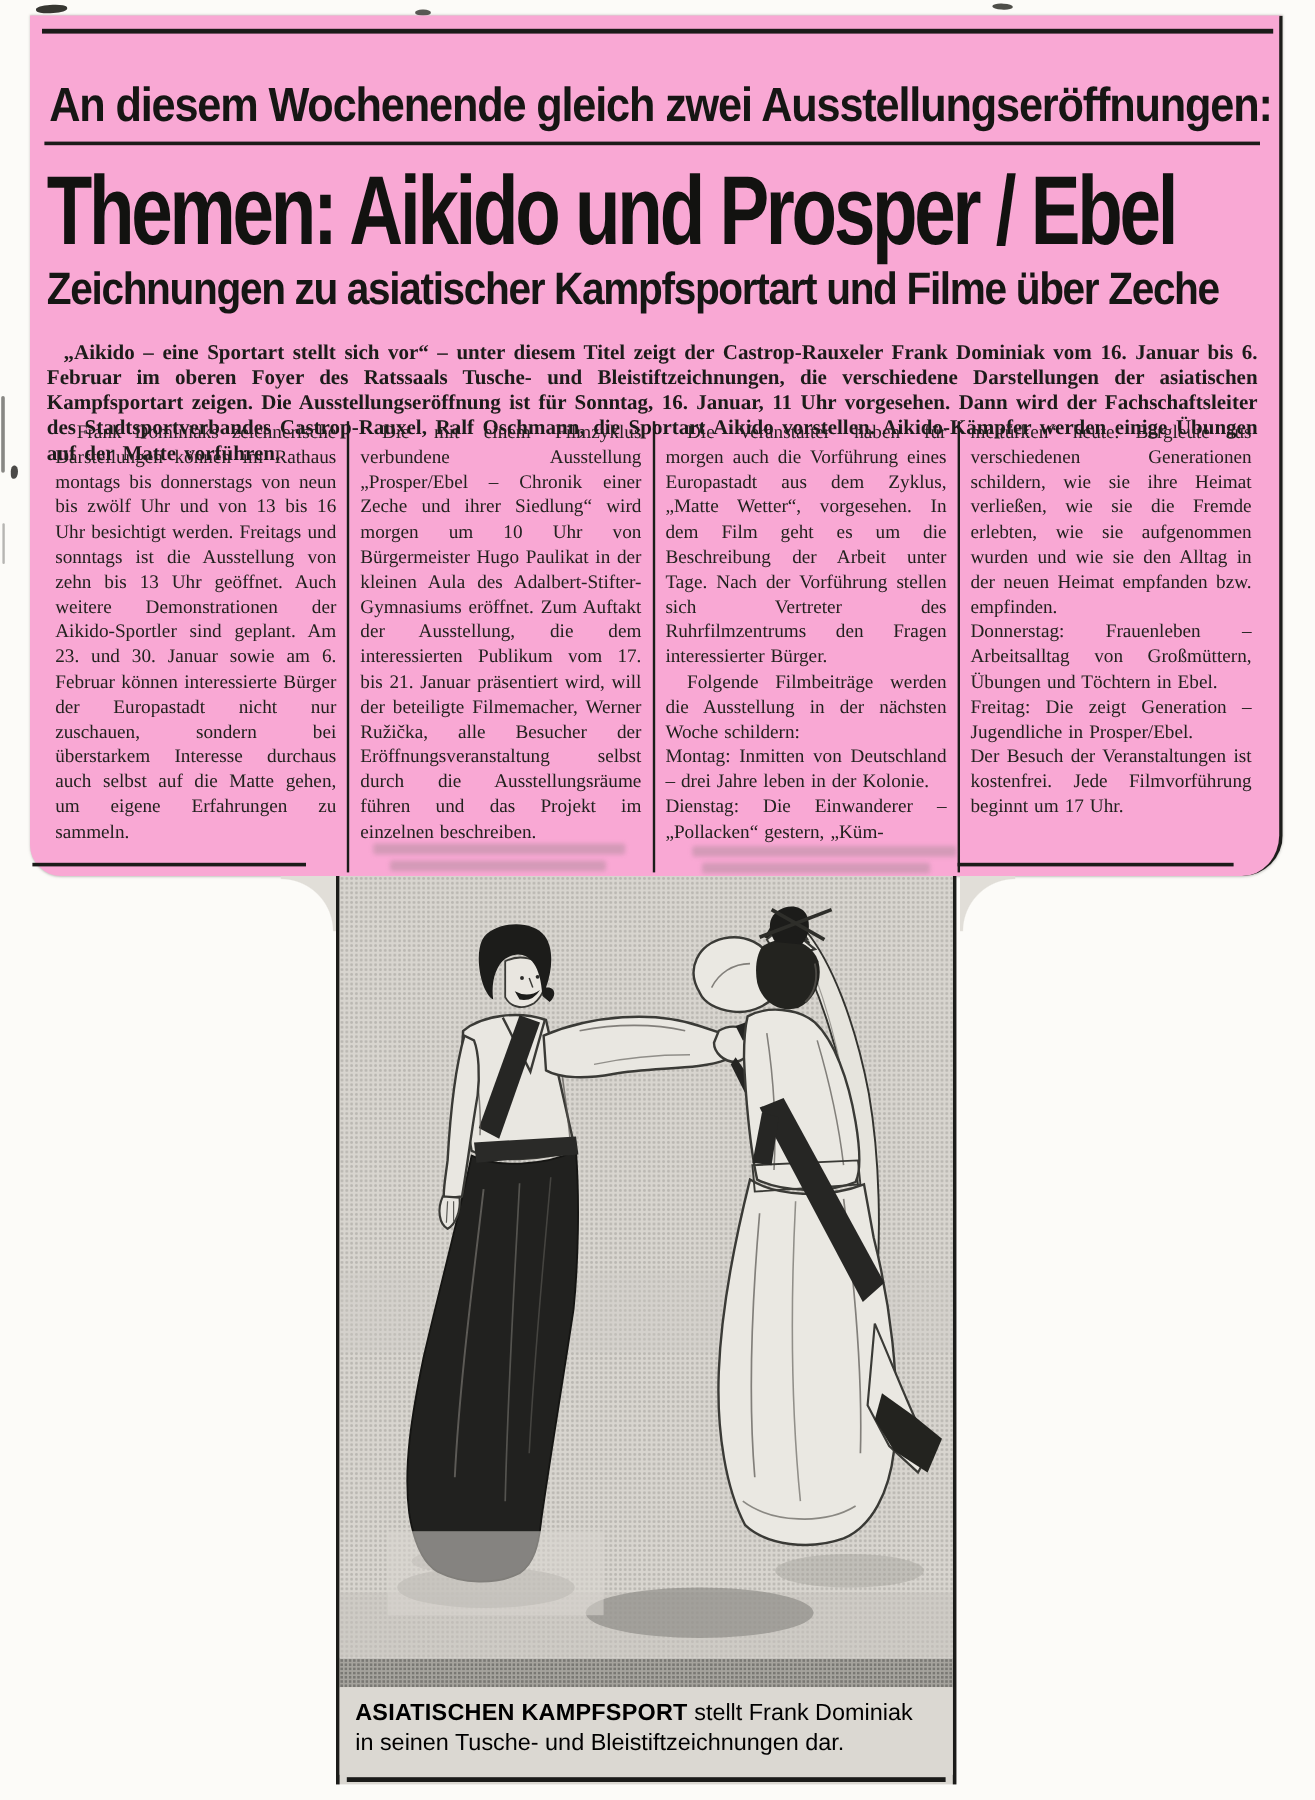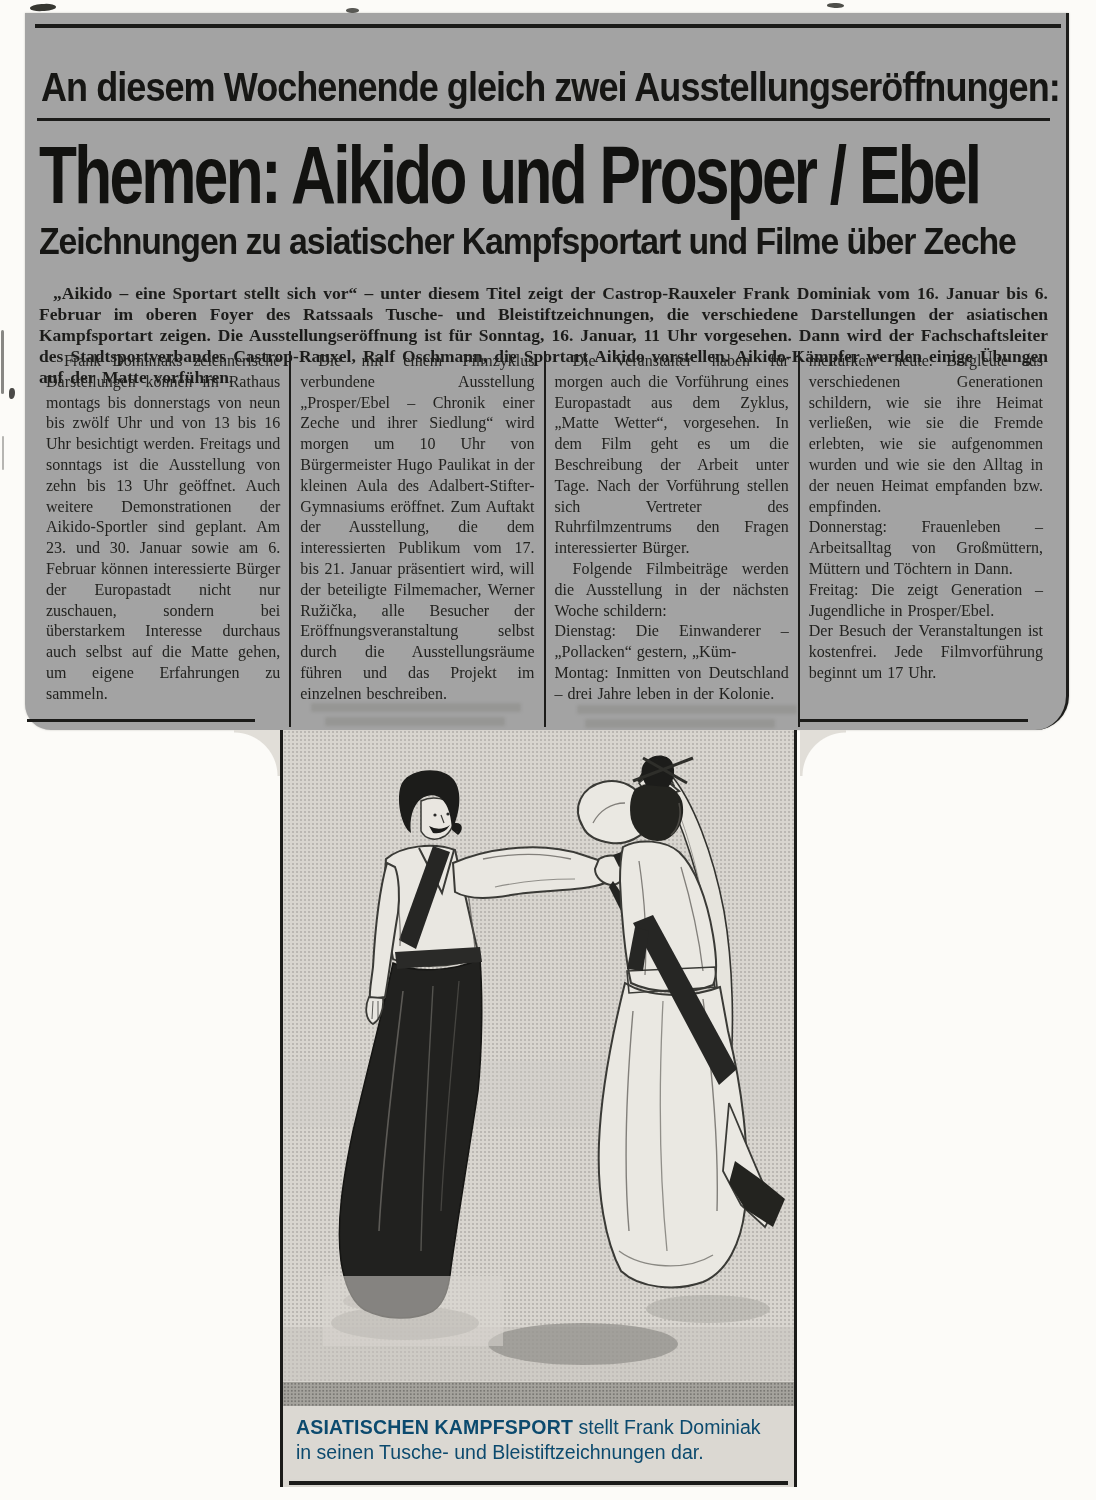--- a/index.html
+++ b/index.html
@@ -5,21 +5,21 @@
   html,body{margin:0;padding:0;}
   body{
     width:1096px;height:1500px;position:relative;overflow:hidden;
     background:#fcfbf8;
     font-family:"Liberation Serif", serif;
     color:#232321;
   }
   
   .clip-top{
     position:absolute;left:25px;top:13px;width:1041px;height:717px;
-    background:#a3a3a3;
+    background:#f9a8d4;
     border-right:3px solid #1d1d1b;
     border-bottom-left-radius:26px;border-bottom-right-radius:34px;
     box-shadow:0 0 2px rgba(90,88,84,.35);
   }
   .rule{position:absolute;background:#1b1b19;}
   .rule-top{left:10px;right:5px;top:11px;height:4px;}
   .rule-kicker{left:12px;right:16px;top:105px;height:3px;}
   .kicker{
     position:absolute;left:16px;top:52px;white-space:nowrap;
     font-family:"Liberation Sans",sans-serif;font-weight:bold;
@@ -76,21 +76,21 @@
   }
   .art svg{position:absolute;left:0;top:0;}
   .strip{
     height:24px;
     background-color:#a5a39d;
     background-image:radial-gradient(rgba(40,40,38,.35) 1px, rgba(0,0,0,0) 1.3px);
     background-size:3.5px 3.5px;
   }
   .cap{
     height:64px;background:#dbd8d2;padding:9px 13px 0 13px;box-sizing:content-box;
-    font-family:"Liberation Sans",sans-serif;font-size:19.5px;line-height:25px;color:#0c4a6e;
+    font-family:"Liberation Sans",sans-serif;font-size:19.5px;line-height:25px;color:#000000;
   }
   .cap b{font-weight:bold;letter-spacing:.2px;}
   .cap-rule{height:4px;background:#1b1b19;margin:2px 6px 0 6px;}
   
   .speck{position:absolute;background:#14140f;border-radius:45%;}
   .sp1{left:30px;top:4px;width:26px;height:7px;opacity:.85;transform:rotate(-3deg);}
   .sp2{left:346px;top:8px;width:13px;height:5px;opacity:.7;}
   .sp3{left:827px;top:3px;width:17px;height:5px;opacity:.75;transform:rotate(2deg);}
   .edge{position:absolute;background:rgba(40,40,36,.55);}
   .ed1{left:1px;top:330px;width:3px;height:64px;border-radius:2px;}
@@ -125,27 +125,27 @@
       <p class="ind">Frank Dominiaks zeichnerische Darstellungen können im Rathaus montags bis donnerstags von neun bis zwölf Uhr und von 13 bis 16 Uhr besichtigt werden. Freitags und sonntags ist die Ausstellung von zehn bis 13 Uhr geöffnet. Auch weitere Demonstrationen der Aikido-Sportler sind geplant. Am 23. und 30. Januar sowie am 6. Februar können interessierte Bürger der Europastadt nicht nur zuschauen, sondern bei überstarkem Interesse durchaus auch selbst auf die Matte gehen, um eigene Erfahrungen zu sammeln.</p>
     </div>
     <div class="sep"></div>
     <div class="col">
       <p class="ind">Die mit einem Filmzyklus verbundene Ausstellung „Prosper/Ebel – Chronik einer Zeche und ihrer Siedlung“ wird morgen um 10 Uhr von Bürgermeister Hugo Paulikat in der kleinen Aula des Adalbert-Stifter-Gymnasiums eröffnet. Zum Auftakt der Ausstellung, die dem interessierten Publikum vom 17. bis 21. Januar präsentiert wird, will der beteiligte Filmemacher, Werner Ružička, alle Besucher der Eröffnungsveranstaltung selbst durch die Ausstellungsräume führen und das Projekt im einzelnen beschreiben.</p>
     </div>
     <div class="sep"></div>
     <div class="col">
       <p class="ind">Die Veranstalter haben für morgen auch die Vorführung eines Europastadt aus dem Zyklus, „Matte Wetter“, vorgesehen. In dem Film geht es um die Beschreibung der Arbeit unter Tage. Nach der Vorführung stellen sich Vertreter des Ruhrfilmzentrums den Fragen interessierter Bürger.</p>
       <p class="ind">Folgende Filmbeiträge werden die Ausstellung in der nächsten Woche schildern:</p>
+      <p>Montag: Inmitten von Deutschland – drei Jahre leben in der Kolonie.</p>
       <p>Dienstag: Die Einwanderer – „Pollacken“ gestern, „Küm-</p>
-      <p>Montag: Inmitten von Deutschland – drei Jahre leben in der Kolonie.</p>
     </div>
     <div class="sep"></div>
     <div class="col">
       <p>meltürken“ heute. Bergleute aus verschiedenen Generationen schildern, wie sie ihre Heimat verließen, wie sie die Fremde erlebten, wie sie aufgenommen wurden und wie sie den Alltag in der neuen Heimat empfanden bzw. empfinden.</p>
-      <p>Donnerstag: Frauenleben – Arbeitsalltag von Großmüttern, Müttern und Töchtern in Dann.</p>
+      <p>Donnerstag: Frauenleben – Arbeitsalltag von Großmüttern, Übungen und Töchtern in Ebel.</p>
       <p>Freitag: Die zeigt Generation – Jugendliche in Prosper/Ebel.</p>
       <p>Der Besuch der Veranstaltungen ist kostenfrei. Jede Filmvorführung beginnt um 17 Uhr.</p>
     </div>
   </div>
 
   <div class="rule rule-col1"></div>
   <div class="rule rule-col4"></div>
 
   <div class="ghost" style="left:286px;top:690px;width:210px;height:9px;"></div>
   <div class="ghost" style="left:300px;top:704px;width:180px;height:9px;"></div>

